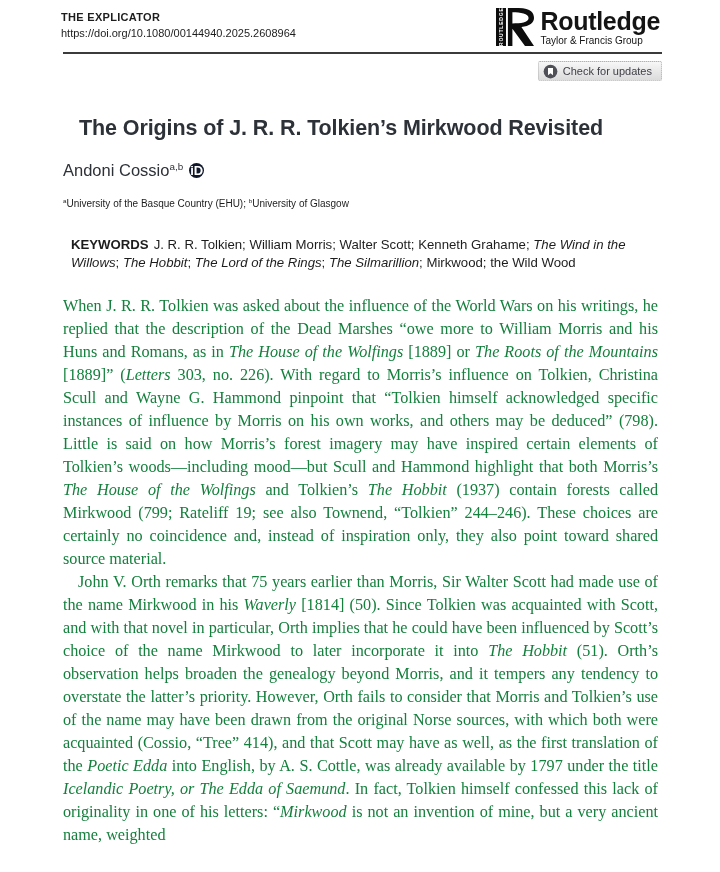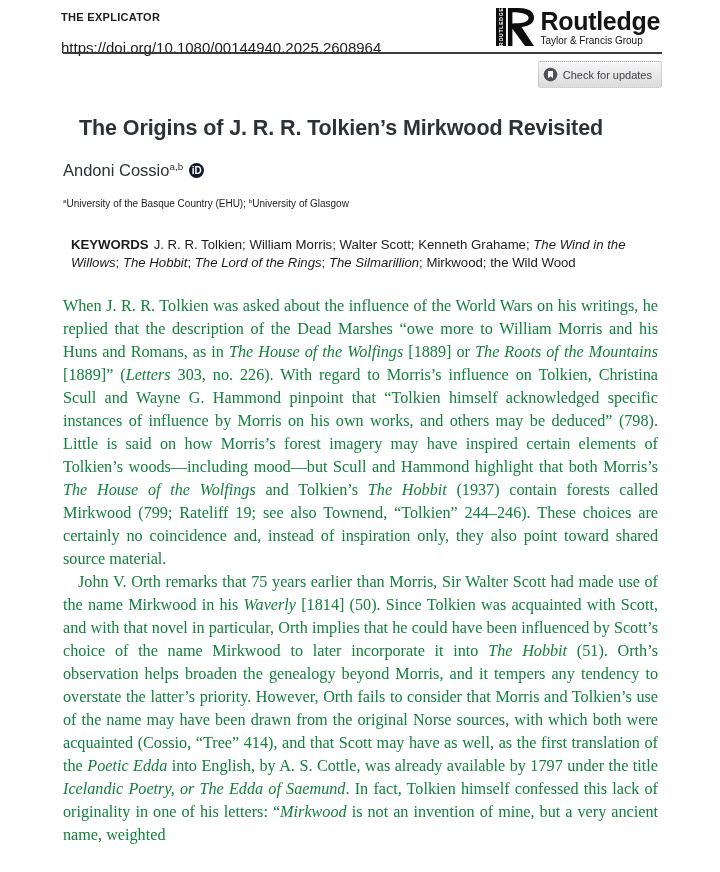--- a/index.html
+++ b/index.html
@@ -6,56 +6,56 @@
   body {
     width:720px; height:872px; overflow:hidden; position:relative;
     background:#ffffff; font-family:"Liberation Sans", sans-serif;
     -webkit-font-smoothing:antialiased;
   }
   .page { position:absolute; inset:0; background:#ffffff; overflow:hidden; }
 
   
   .journal-block { position:absolute; left:61px; top:11px; color:#1d1d1d; }
   .journal-name { font-size:11px; font-weight:700; letter-spacing:.3px; }
-  .doi { font-size:15px; margin-top:16px; color:#1d1d1d; text-decoration:none; display:block; }
+  .doi { font-size:11px; margin-top:4px; color:#1d1d1d; text-decoration:none; display:block; }
 
   .logo { position:absolute; top:8px; right:60px; display:flex; align-items:flex-start; gap:6px; }
   .logo-mark { display:flex; align-items:flex-start; }
   .logo-strip {
     width:10px; height:38px; background:#0d0d0d; color:#ffffff;
     writing-mode:vertical-rl; transform:rotate(180deg);
     font-size:5px; font-weight:700; letter-spacing:.8px;
     display:flex; align-items:center; justify-content:center; text-align:center;
   }
   .logo-r { display:block; margin-left:1px; }
   .logo-text .pub-name { font-size:25px; font-weight:600; line-height:26px; color:#141414; letter-spacing:-.3px; }
   .logo-text .pub-group { font-size:10px; color:#141414; margin-top:1px; }
 
   .rule { position:absolute; left:63px; right:58px; top:52px; height:2px; background:#3b3b3b; }
 
   .badge {
-    position:absolute; top:61px; right:58px; height:27px;
+    position:absolute; top:61px; right:58px; height:20px;
     display:flex; align-items:center; gap:5px; padding:0 9px 0 4px;
     background:linear-gradient(#f7f7f7,#dbdbdb);
     border:1px dotted #b2b2b2; border-radius:2px; cursor:pointer;
     font-family:"Liberation Sans", sans-serif;
   }
   .badge-icon { display:flex; align-items:center; }
   .badge-label { font-size:11px; color:#3e3e46; }
 
   
   .article { position:absolute; left:63px; width:595px; top:100px; color:#1a1a1a; }
   .title { margin:16px; font-size:21.5px; line-height:25px; font-weight:700; color:#2d3138; letter-spacing:-.1px; }
 
   .author-line { margin-top:20px; display:flex; align-items:center; gap:6px; color:#2d3138; }
   .author-name { font-size:16.5px; }
   .author-name sup { font-size:60%; line-height:0; vertical-align:super; }
   .orcid {
     width:15px; height:15px; border-radius:50%; background:#0f172a; color:#ffffff;
-    font-size:10px; font-weight:700; display:inline-flex; align-items:center;
+    font-size:13px; font-weight:700; display:inline-flex; align-items:center;
     justify-content:center; cursor:pointer; user-select:none;
   }
 
   .affil { margin-top:16px; font-size:10px; line-height:16px; color:#1d1d1d; }
   .affil sup, .kw sup { font-size:62%; line-height:0; vertical-align:super; }
 
   .kw { margin-top:24px; font-size:13.2px; line-height:17.5px; color:#1d1d1d;margin-left:8px; }
   .kw-label { font-weight:700; margin-right:5px; }
 
   .body-text {

